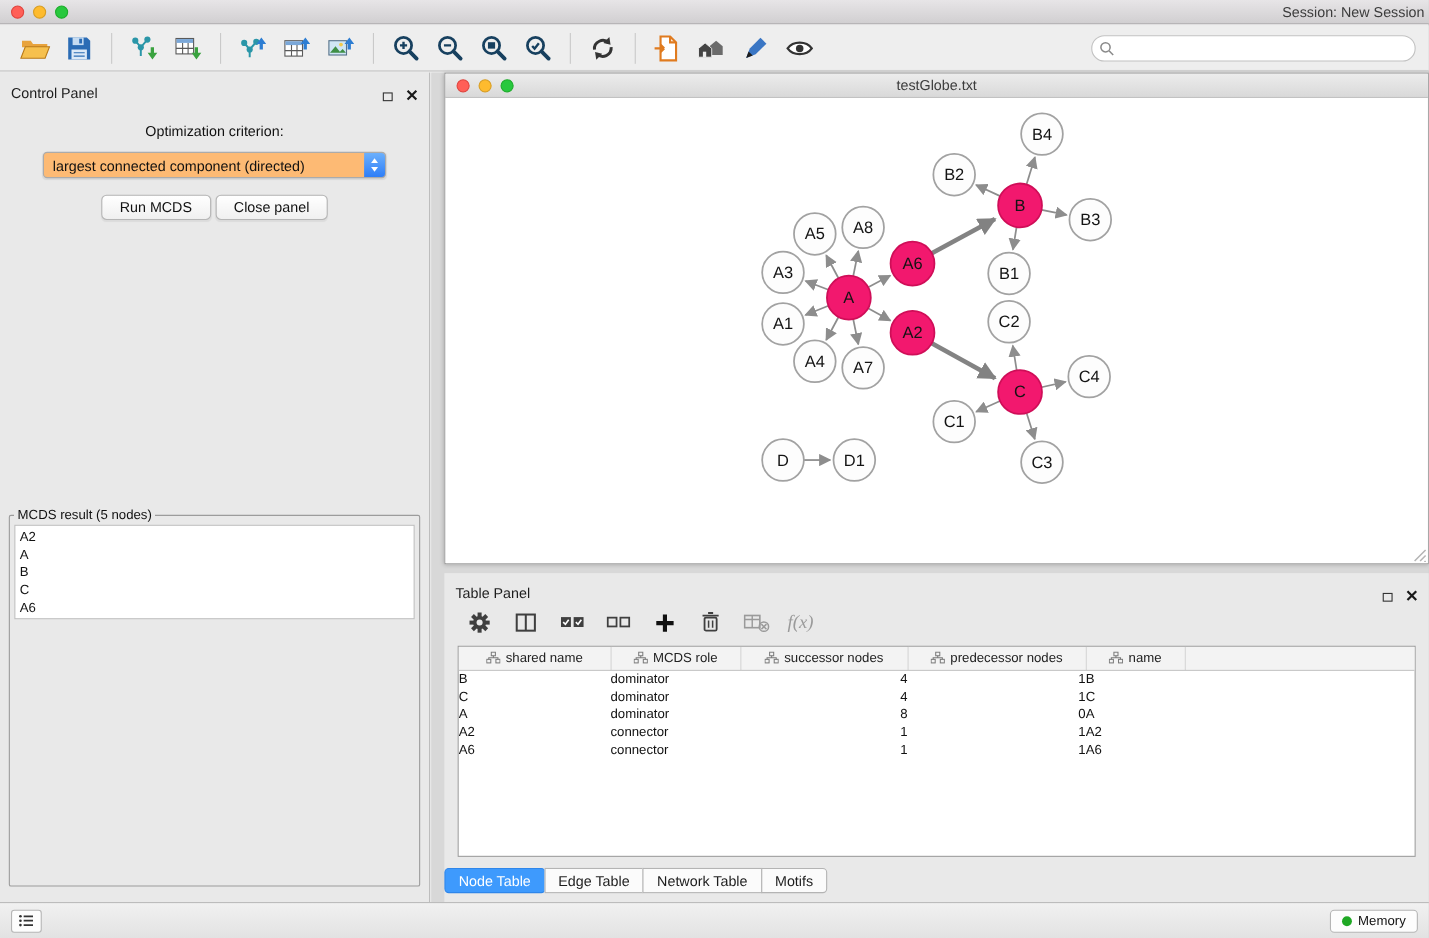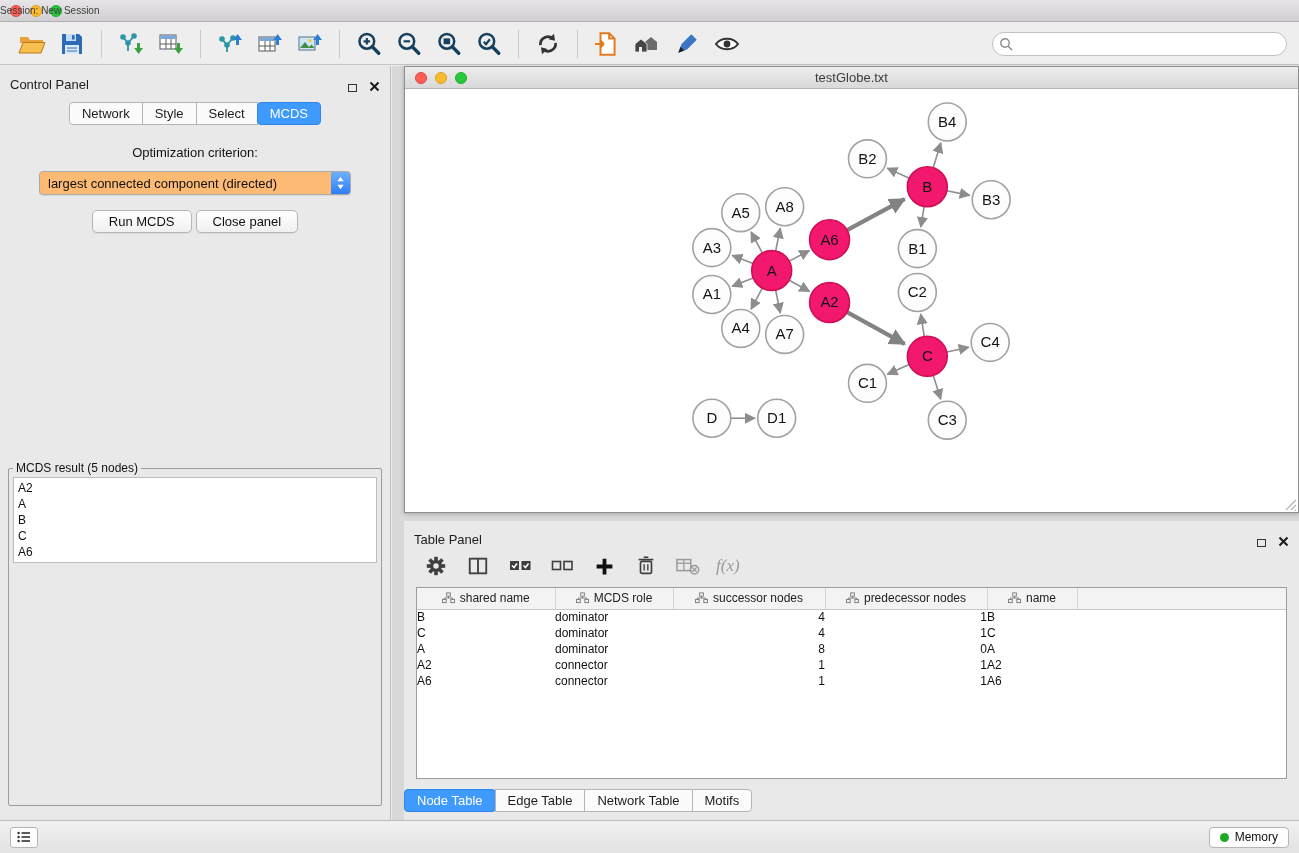--- a/index.html
+++ b/index.html
@@ -5,21 +5,21 @@
   html,body{margin:0;padding:0;background:#555;}
   *{box-sizing:border-box;}
   .app{position:relative;width:1299px;height:853px;background:#ececec;font-family:"Liberation Sans",sans-serif;overflow:hidden;-webkit-font-smoothing:antialiased;}
   
   .titlebar{position:absolute;top:0;left:0;right:0;height:22px;background:linear-gradient(#e7e5e7,#d1cfd1);border-bottom:1px solid #b2b0b2;display:flex;align-items:center;}
   .traffic{display:flex;gap:8px;margin-left:10px;}
   .tl{width:12px;height:12px;border-radius:50%;display:inline-block;}
   .tl.red{background:#ff5f57;border:1px solid #e0443e;}
   .tl.yellow{background:#febb2e;border:1px solid #d89e24;}
   .tl.green{background:#28c83e;border:1px solid #1dad2b;}
-  .win-title{position:absolute;left:0;right:16px;text-align:left;font-size:10px;color:#3c3c3c;}
+  .win-title{position:absolute;left:0;right:4px;text-align:right;font-size:13px;color:#3c3c3c;}
   
   .toolbar{position:absolute;top:23px;left:0;right:0;height:42px;background:#eeeeee;border-bottom:1px solid #c4c4c4;display:flex;align-items:center;padding-left:12px;}
   .tbtn{width:40px;height:36px;border:none;background:transparent;display:flex;align-items:center;justify-content:center;padding:0;cursor:default;}
   .tsep{width:1px;height:28px;background:#c9c9c9;margin:0 9px;}
   .search-box{position:absolute;right:12px;top:9px;width:295px;height:24px;}
   .search-input{width:100%;height:100%;border:1px solid #c2c2c2;border-radius:12px;background:#fff;padding:0 8px 0 24px;font-size:12px;outline:none;font-family:"Liberation Sans",sans-serif;}
   .search-glyph{position:absolute;left:7px;top:5px;}
   
   .control-panel{position:absolute;top:66px;left:0;width:391px;bottom:33px;background:#e9e9e9;border-right:1px solid #bdbdbd;display:flex;flex-direction:column;}
   .panel-header{height:26px;display:flex;align-items:flex-end;padding:2px 10px 0 10px;font-size:13px;color:#1d1d1d;}
@@ -235,26 +235,20 @@
   <div class="control-panel">
     <div class="panel-header">
       <span>Control Panel</span>
       <span class="spacer"></span>
       <span class="float-glyph"></span>
       <svg width="11" height="11" viewBox="0 0 11 11">
           <path d="M1.5 1.5l8 8M9.5 1.5l-8 8" stroke="#1a1a1a" stroke-width="2"></path>
         </svg>
     </div>
     <div class="cp-body">
-      <div class="seg cp-tabs">
-        <span class="tab">Network</span>
-        <span class="tab">Style</span>
-        <span class="tab">Select</span>
-        <span class="tab active">MCDS</span>
-      </div>
       <div class="opt-label">Optimization criterion:</div>
       <div class="combo">
         <span class="combo-text">largest connected component (directed)</span>
         <span class="combo-stepper">
             <svg width="9" height="14" viewBox="0 0 10 16">
               <path d="M5 1l3.6 5H1.4z" fill="#fff"></path>
               <path d="M5 15l3.6-5H1.4z" fill="#fff"></path>
             </svg>
           </span>
       </div>

